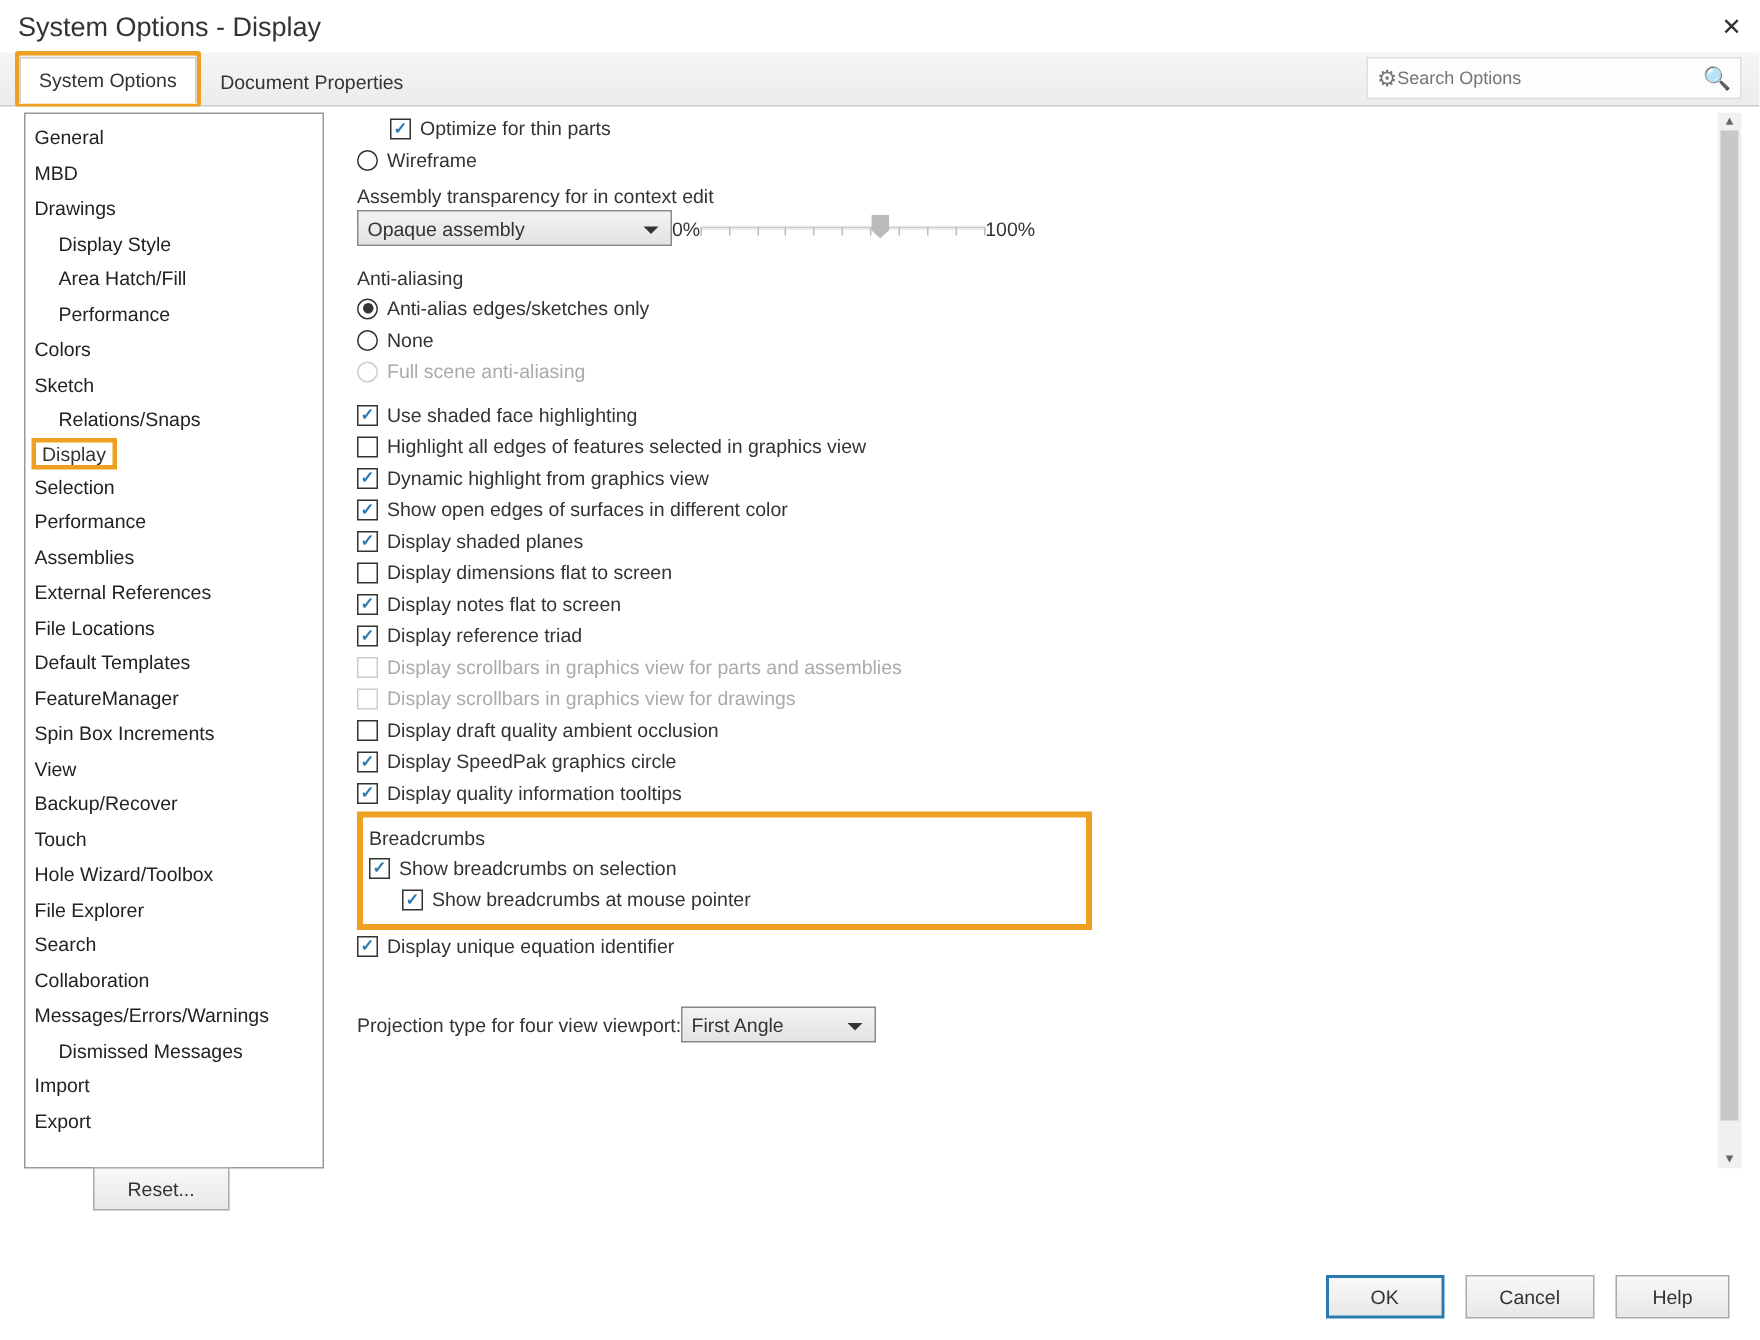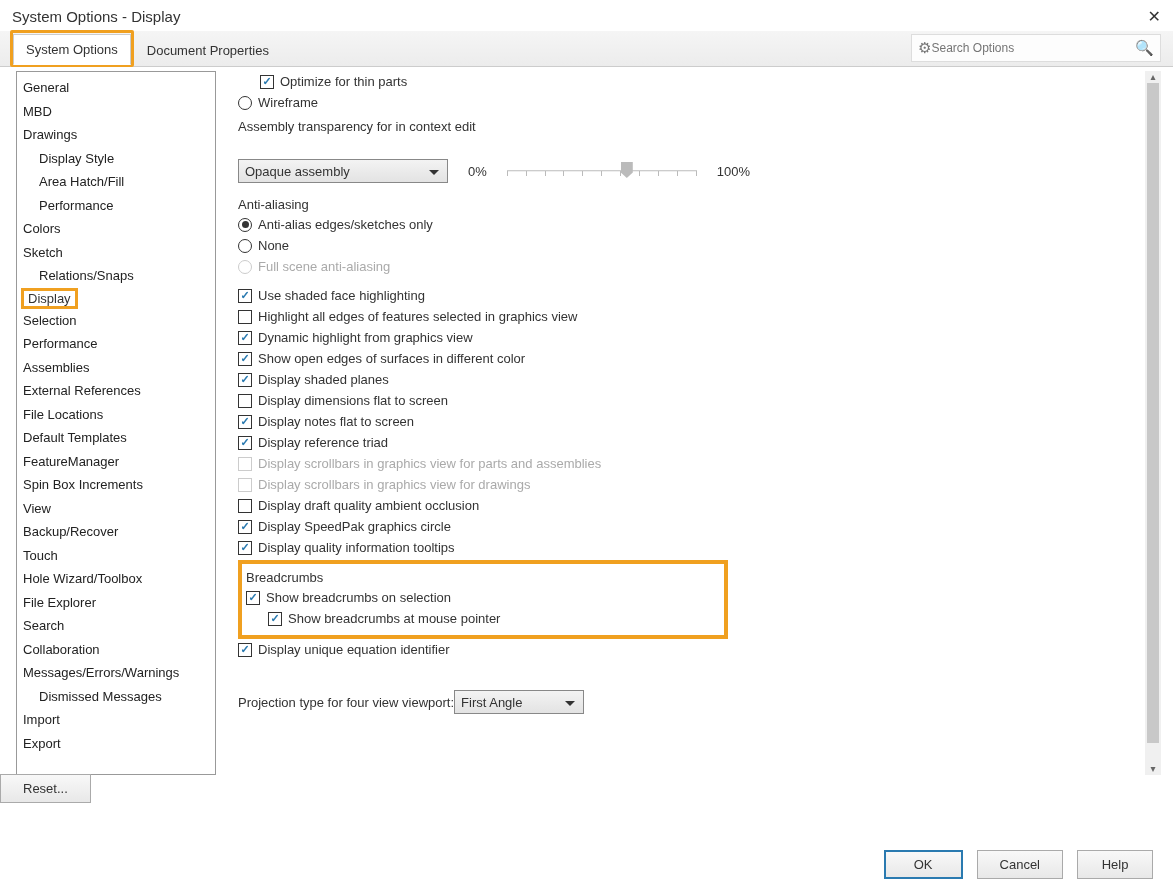--- a/index.html
+++ b/index.html
@@ -7,21 +7,21 @@
       font-family: "Segoe UI", Arial, sans-serif;
       font-size: 13px;
       color: #333;
       background: #fff;
       width: 1173px;
       height: 893px;
       overflow: hidden;
       position: relative;
     }
     .titlebar { display: flex; align-items: center; justify-content: space-between; padding: 8px 12px 6px 12px; }
-    .titlebar-text { font-size: 15px; color: #333; }
+    .titlebar-text { font-size: 18px; color: #333; }
     .close-x { font-size: 16px; cursor: pointer; line-height: 1; color: #333; }
     .tabbar {
       display: flex;
       align-items: center;
       border-bottom: 1px solid #ccc;
       background: linear-gradient(#f5f5f5, #ececec);
       height: 36px;
       padding-left: 10px;
       position: relative;
     }
@@ -155,21 +155,21 @@
     }
     .dropdown::after {
       content: "";
       border-left: 5px solid transparent;
       border-right: 5px solid transparent;
       border-top: 5px solid #333;
       position: absolute;
       right: 8px;
       top: 10px;
     }
-    .slider-row { display: flex; align-items: center; gap: 20px; margin-top: 23px;}
+    .slider-row { display: flex; align-items: center; gap: 0; margin-top: 0;}
     .slider { position: relative; width: 190px; height: 20px; }
     .slider-track {
       position: absolute; top: 9px; left: 0; right: 0;
       height: 2px; background: #ccc;
       border-bottom: 1px solid #eee;
     }
     .slider-ticks { position:absolute; top:10px; left:0; right:0; display:flex; justify-content:space-between;}
     .slider-tick{ width:1px; height:5px; background:#bbb; }
     .slider-thumb {
       position: absolute; top: 1px; left: 60%;
@@ -177,21 +177,21 @@
       background: #bbb;
       clip-path: polygon(0 0, 100% 0, 100% 65%, 50% 100%, 0 65%);
     }
     .breadcrumbs-box {
       border: 4px solid #f0a020;
       padding: 2px 4px 6px 4px;
       margin-top: 2px;
       width: 490px;
     }
     .proj-row { display:flex; align-items:center; gap:0; margin-top:30px;}
-    .reset-row { margin-top: 4px; }
+    .reset-row { margin-top: 4px; padding-left: 62px; }
     .btn {
       border: 1px solid #aaa;
       background: linear-gradient(#f8f8f8, #e8e8e8);
       padding: 6px 22px;
       font-size: 13px;
       cursor: pointer;
       min-width: 76px;
       text-align: center;
     }
     .btn.primary { border: 2px solid #2a7ab0; padding: 5px 28px;}

